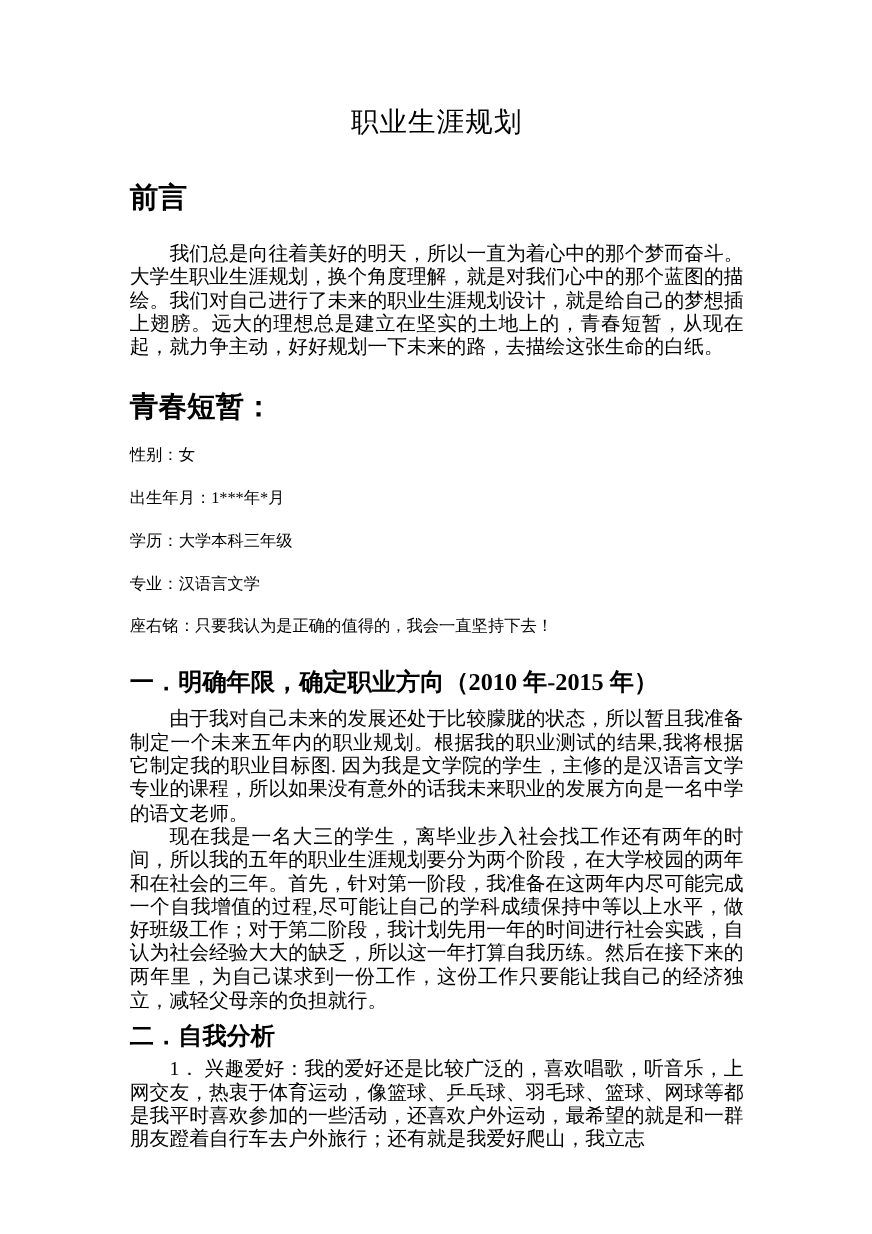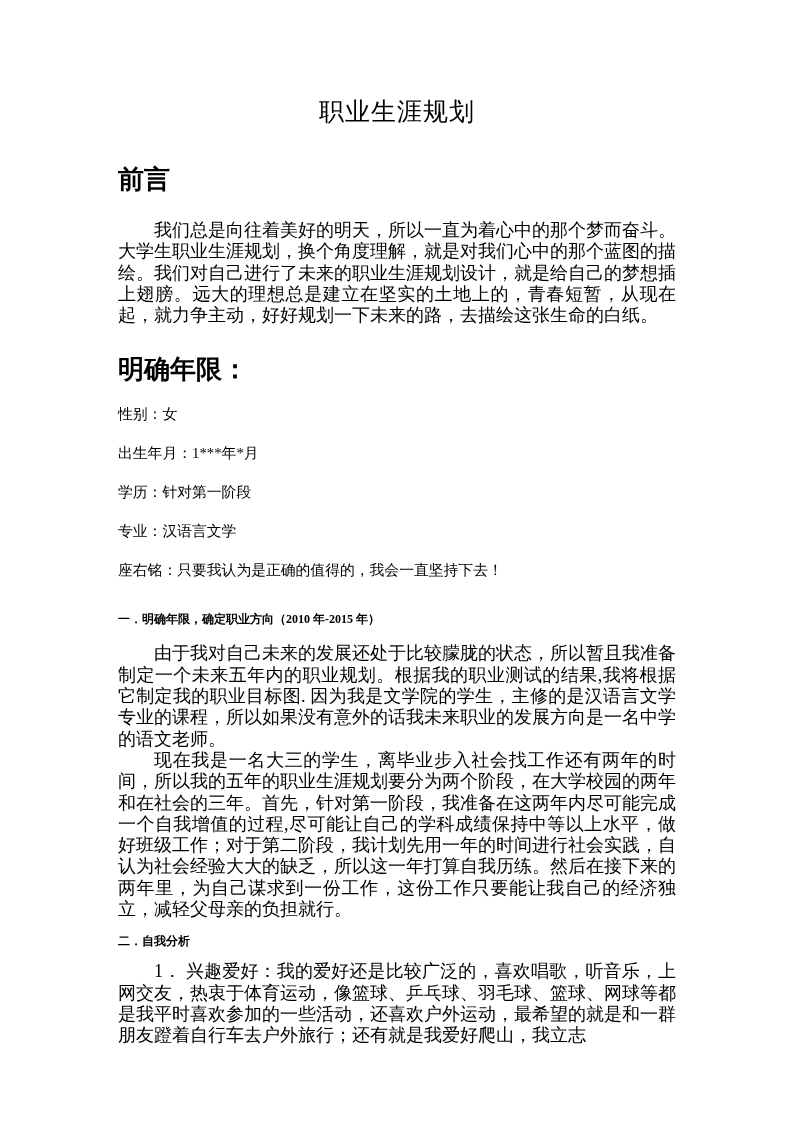--- a/index.html
+++ b/index.html
@@ -30,21 +30,21 @@
     letter-spacing: 1px;
   }
   .h-lg {
     font-size: 26px;
     font-weight: 700;
     line-height: 29px;
   }
   .preface-heading { margin-top: 37px; }
   .personal-heading { margin-top: 29px; }
   .h-md {
-    font-size: 12px;
+    font-size: 22px;
     font-weight: 700;
     line-height: 27px;
   }
   .body-para {
     font-size: 18px;
     line-height: 21.3px;
     text-align: justify;
     text-align-last: left;
     text-indent: 2em;
   }
@@ -65,26 +65,26 @@
 
 <div class="page">
   <div class="content">
 
     <h1 class="doc-title">职业生涯规划</h1>
 
     <h2 class="h-lg preface-heading">前言</h2>
 
     <p class="body-para preface-para">我们总是向往着美好的明天，所以一直为着心中的那个梦而奋斗。大学生职业生涯规划，换个角度理解，就是对我们心中的那个蓝图的描绘。我们对自己进行了未来的职业生涯规划设计，就是给自己的梦想插上翅膀。远大的理想总是建立在坚实的土地上的，青春短暂，从现在起，就力争主动，好好规划一下未来的路，去描绘这张生命的白纸。</p>
 
-    <h2 class="h-lg personal-heading">明确年限：</h2>
+    <h2 class="h-lg personal-heading">青春短暂：</h2>
 
     <div class="info-list">
       <p class="info-line">性别：女</p>
       <p class="info-line">出生年月：1***年*月</p>
-      <p class="info-line">学历：针对第一阶段</p>
+      <p class="info-line">学历：大学本科三年级</p>
       <p class="info-line">专业：汉语言文学</p>
       <p class="info-line">座右铭：只要我认为是正确的值得的，我会一直坚持下去！</p>
     </div>
 
     <h2 class="h-md section1-heading">一．明确年限，确定职业方向（2010 年-2015 年）</h2>
 
     <p class="body-para section1-para1">由于我对自己未来的发展还处于比较朦胧的状态，所以暂且我准备制定一个未来五年内的职业规划。根据我的职业测试的结果,我将根据它制定我的职业目标图. 因为我是文学院的学生，主修的是汉语言文学专业的课程，所以如果没有意外的话我未来职业的发展方向是一名中学的语文老师。</p>
 
     <p class="body-para">现在我是一名大三的学生，离毕业步入社会找工作还有两年的时间，所以我的五年的职业生涯规划要分为两个阶段，在大学校园的两年和在社会的三年。首先，针对第一阶段，我准备在这两年内尽可能完成一个自我增值的过程,尽可能让自己的学科成绩保持中等以上水平，做好班级工作；对于第二阶段，我计划先用一年的时间进行社会实践，自认为社会经验大大的缺乏，所以这一年打算自我历练。然后在接下来的两年里，为自己谋求到一份工作，这份工作只要能让我自己的经济独立，减轻父母亲的负担就行。</p>
 

